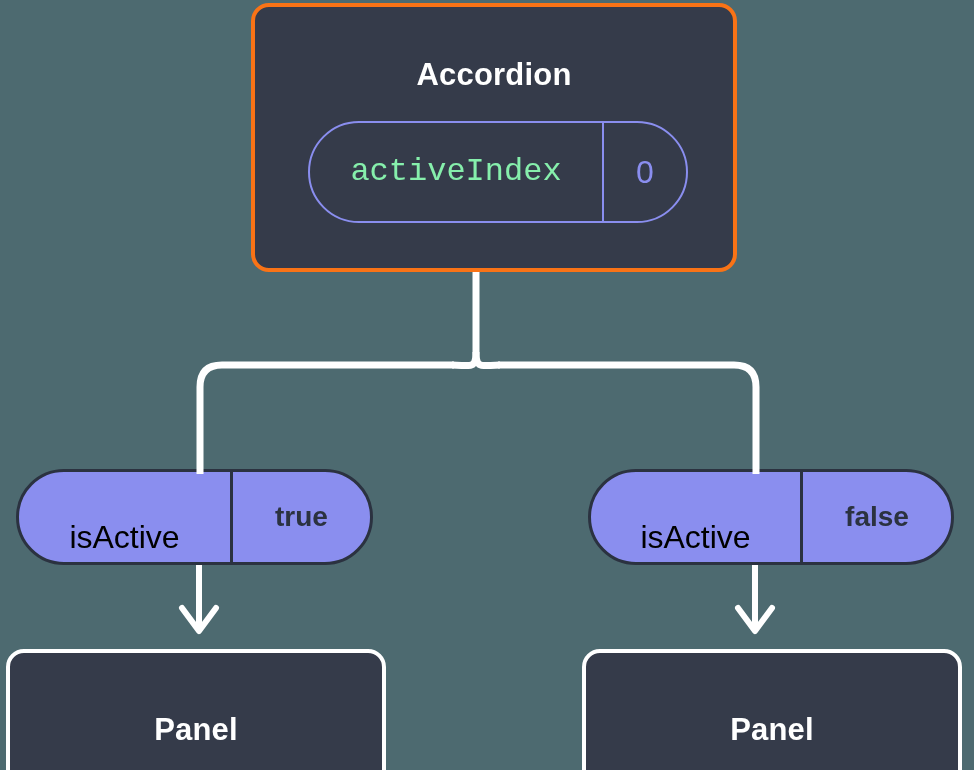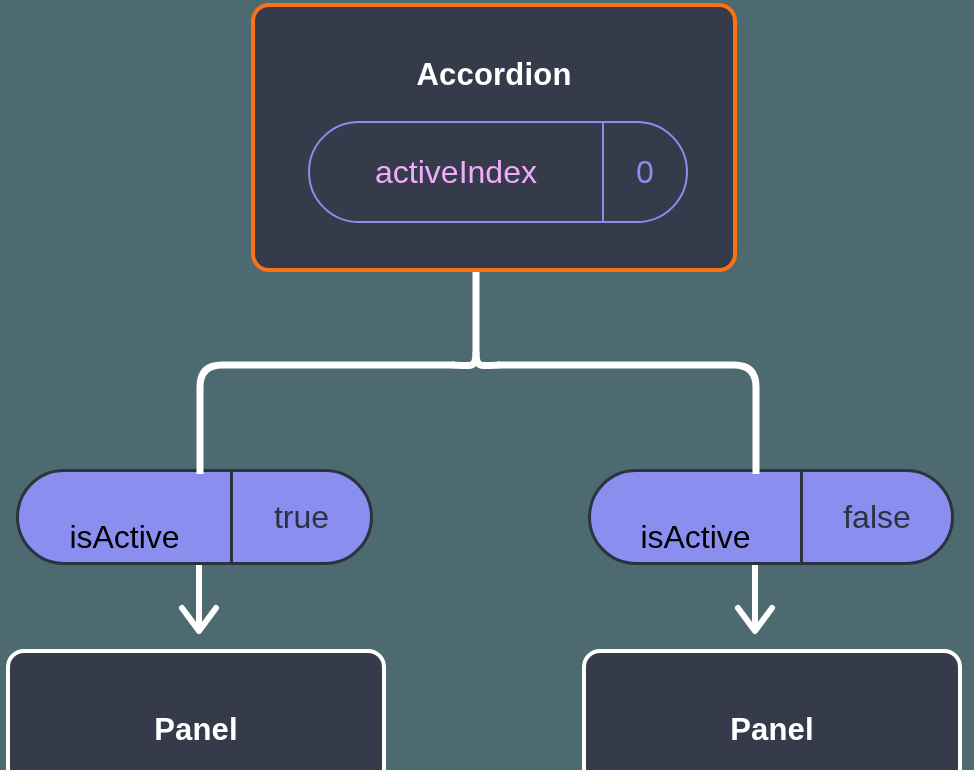--- a/index.html
+++ b/index.html
@@ -79,24 +79,25 @@
     border-radius: 51px;
     display: flex;
     align-items: stretch;
     background: transparent;
   }
   .state-pill-outline .pill-key {
     flex: 0 0 292px;
     display: flex;
     align-items: center;
     justify-content: center;
-    color: #f0abfc;
+    color: #86efac;
     font-size: 32px;
     line-height: 1;
     white-space: nowrap;
+    font-family: Liberation Mono, monospace;
   }
   .state-pill-outline .pill-divider {
     width: 2px;
     background: #8a8eef;
     flex: 0 0 2px;
   }
   .state-pill-outline .pill-val {
     flex: 1 1 auto;
     display: flex;
     align-items: center;
@@ -131,23 +132,24 @@
   .prop-pill .pill-divider {
     width: 3px;
     flex: 0 0 3px;
     background: #2b3240;
   }
   .prop-pill .pill-val {
     display: flex;
     align-items: center;
     justify-content: center;
     color: #2b3240;
-    font-size: 32px;
-    line-height: 1;
-    white-space: nowrap;
+    font-size: 28px;
+    line-height: 1;
+    white-space: nowrap;
+    font-weight: bold;
   }
 
   #pill-left {
     left: 16px;
     top: 469px;
     width: 357px;
   }
   #pill-left .pill-key { flex: 0 0 211px; }
   #pill-left .pill-val { flex: 1 1 auto; }
 

